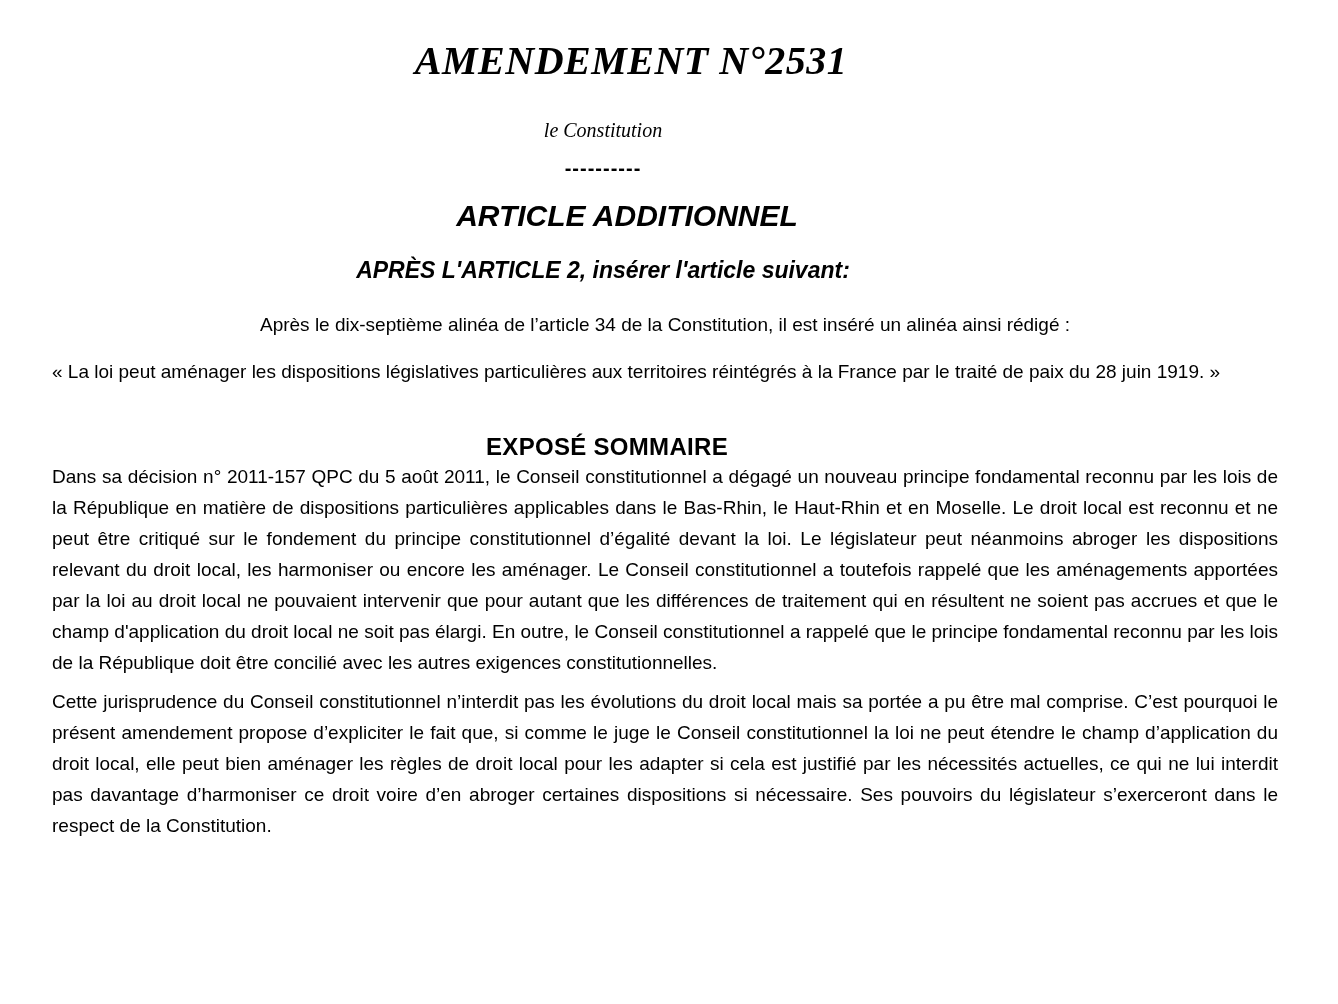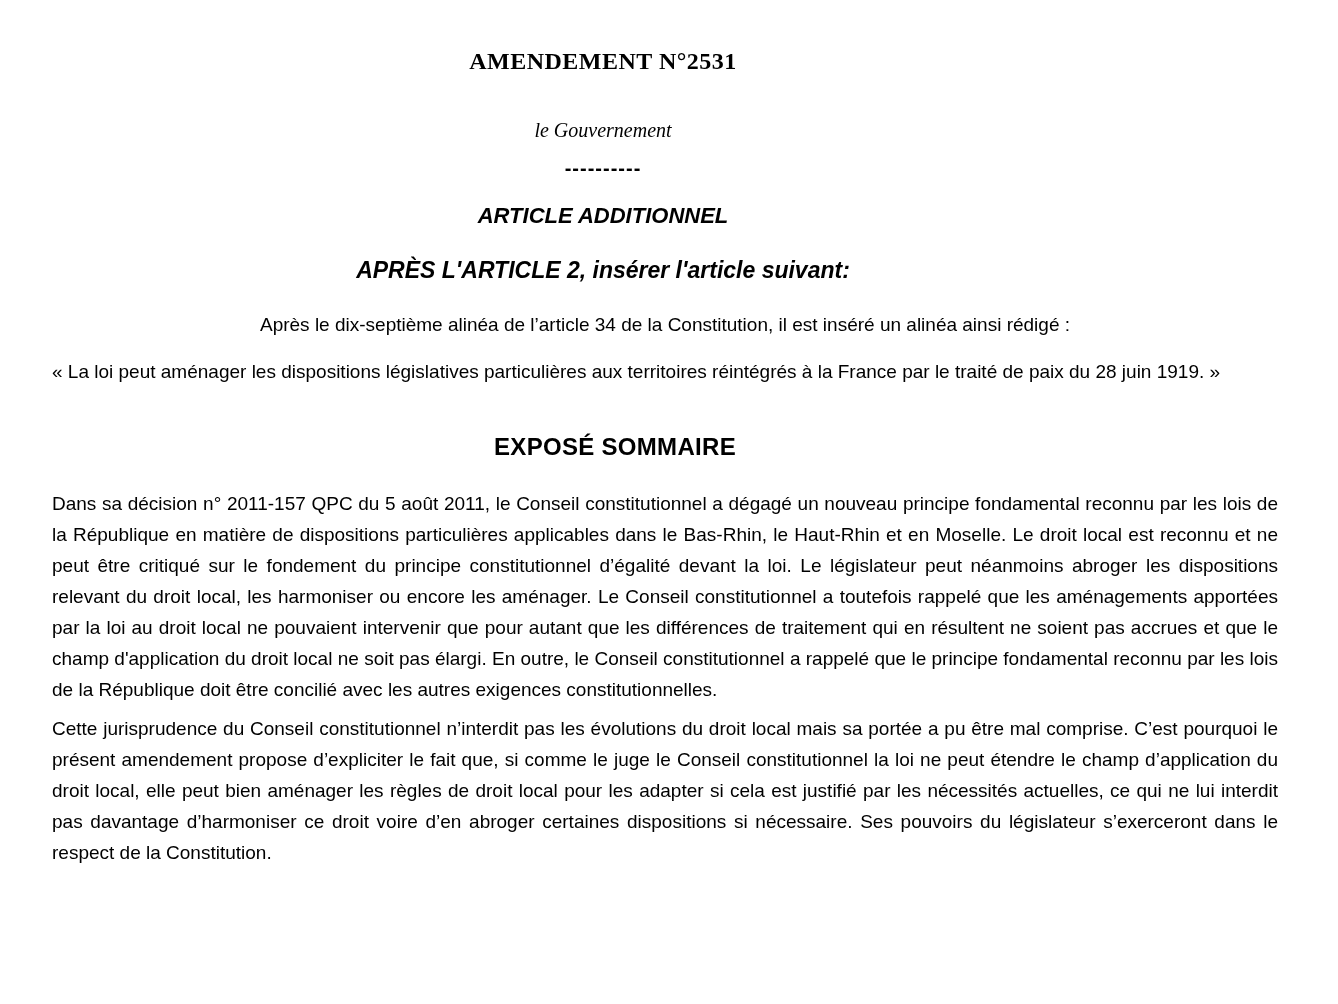--- a/index.html
+++ b/index.html
@@ -18,24 +18,26 @@
   }
   
   .centered {
     width: 1206px;
     text-align: center;
     margin-left: 0;
   }
   .doc-title {
     margin: 40px 0 0 0;
     font-family: "Liberation Serif", serif;
+    font-style: italic;
     font-weight: bold;
-    font-size: 24px;
+    font-size: 40px;
     line-height: 42px;
     letter-spacing: 0.5px;
+    padding-left: 28px;
   }
   .presented-by {
     margin: 29px 0 0 0;
     font-size: 22px;
     line-height: 26px;
     font-weight: 400;
   }
   .author {
     margin: 36px 0 0 0;
     font-family: "Liberation Serif", serif;
@@ -47,33 +49,34 @@
     margin: 14px 0 0 0;
     font-size: 20px;
     line-height: 24px;
     font-weight: bold;
     letter-spacing: 1px;
   }
   .article-heading {
     margin: 22px 0 0 0;
     font-style: italic;
     font-weight: bold;
-    font-size: 22px;
+    font-size: 30px;
     line-height: 28px;
+    padding-left: 24px;
   }
   .article-subheading {
     margin: 26px 0 0 0;
     font-style: italic;
     font-weight: bold;
     font-size: 23px;
     line-height: 28px;
     text-align: center;
   }
   .summary-heading {
-    margin: 45px 0 0 12px;
+    margin: 45px 0 0 4px;
     font-weight: bold;
     font-size: 24px;
     line-height: 29px;
     letter-spacing: 0.3px;
   }
   .body-text {
     margin: 0 0 0 52px;
     width: 1226px;
     font-size: 19px;
     line-height: 31px;
@@ -84,35 +87,34 @@
     text-align: center;
   }
   .quote {
     margin-top: 16px;
     text-align: justify;
   }
   .justified {
     text-align: justify;
   }
   .para-1 {
-    margin-top: 27px;
   }
   .para-2 {
     margin-top: 8px;
   }
 </style>
 </head>
 <body>
 
 <div class="page">
 
   <h1 class="doc-title centered">AMENDEMENT N°2531</h1>
 
 
-  <p class="author centered">le Gouvernement</p>
+  <p class="author centered">le Constitution</p>
 
   <p class="separator centered">----------</p>
 
   <h2 class="article-heading centered">ARTICLE ADDITIONNEL</h2>
 
   <h2 class="article-subheading centered">APRÈS L'ARTICLE 2, insérer l'article suivant:</h2>
 
   <p class="body-text intro">Après le dix-septième alinéa de l’article 34 de la Constitution, il est inséré un alinéa ainsi rédigé :</p>
 
   <p class="body-text quote">« La loi peut aménager les dispositions législatives particulières aux territoires réintégrés à la France par le traité de paix du 28 juin 1919. »</p>

